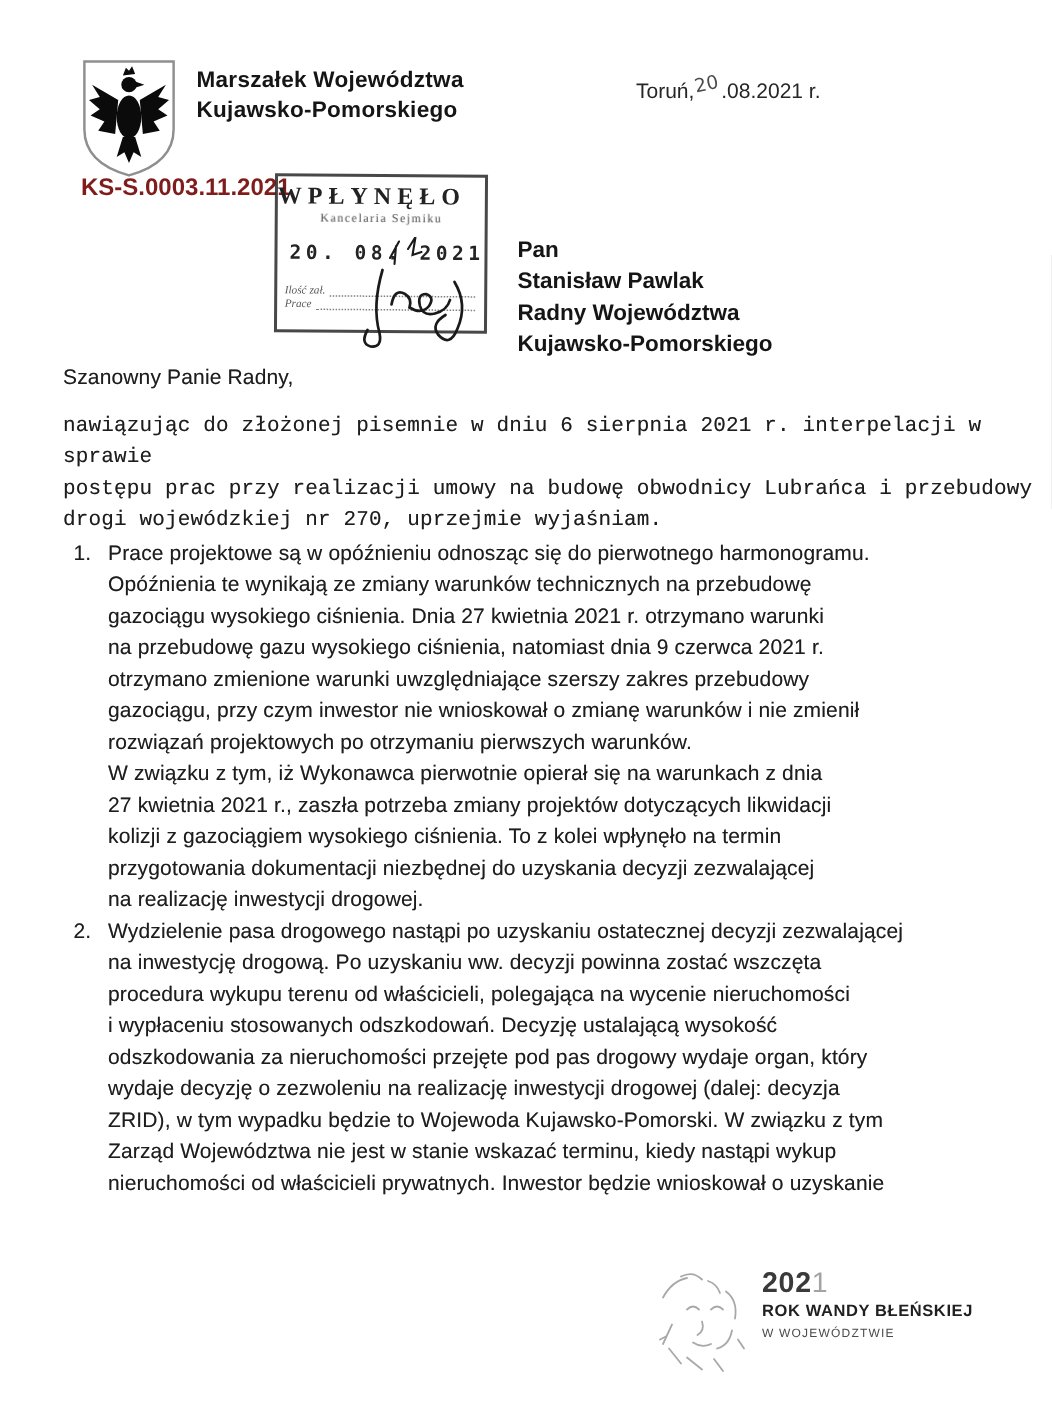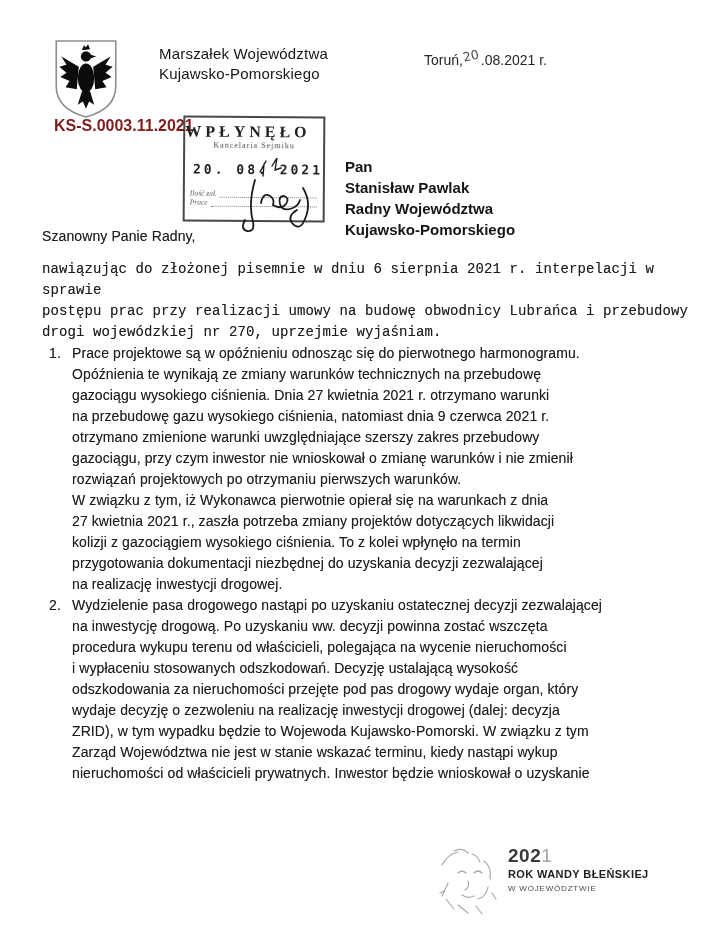--- a/index.html
+++ b/index.html
@@ -4,21 +4,21 @@
 <style>
   html,body{margin:0;padding:0;background:#e8e8e8;}
   .page{
     position:relative;width:701px;height:942px;background:#ffffff;
     font-family:"Liberation Sans",sans-serif;color:#1f1f1f;overflow:hidden;
     margin:0 auto;
   }
   
   .coat{position:absolute;left:53px;top:39px;width:66px;height:80px;}
   .org{position:absolute;left:131px;top:44px;}
-  .org-name{font-weight:400;font-size:15px;line-height:20px;color:#151515;letter-spacing:.2px;margin-left:28px;}
+  .org-name{font-weight:700;font-size:15px;line-height:20px;color:#151515;letter-spacing:.2px;}
   .signer{margin-top:5px;font-size:13px;color:#8f8f8f;letter-spacing:1.2px;filter:blur(.3px);}
   .dateline{position:absolute;left:424px;top:52px;font-size:14px;color:#262626;}
   .hand-day{display:inline-block;transform:rotate(-12deg) translateY(-5px);font-family:"DejaVu Sans",sans-serif;
     font-size:12.5px;color:#4a4a4a;margin:0 1px;}
   .ref{position:absolute;left:54px;top:117px;font-weight:700;font-size:16px;color:#7f1d1d;}
   
   .stamp{
     position:absolute;left:183px;top:116px;width:138px;height:102px;
     border:2px solid rgba(40,40,40,.85);transform:rotate(.4deg);
     font-family:"Liberation Serif",serif;color:#2a2a2a;
@@ -28,21 +28,21 @@
   .stamp-date{text-align:right;margin-top:12px;font-size:13px;font-weight:700;letter-spacing:3px;
     font-family:"DejaVu Sans Mono",monospace;color:#242424;}
   .stamp-row{display:flex;align-items:flex-end;font-size:7.5px;font-style:italic;color:#5a5a5a;margin:0 6px 0 5px;justify-content:flex-end;}
   .stamp-row.first{margin-top:12px;}
   .dots{flex:1;border-bottom:1px dotted #808080;margin-left:3px;height:7px;}
   .signature-svg{position:absolute;left:224px;top:158px;width:122px;height:82px;}
   
   .recipient{position:absolute;left:345px;top:156px;font-weight:700;font-size:15px;line-height:21px;color:#151515;
     white-space:pre-line;}
   
-  .body{position:absolute;left:42px;top:226px;width:648px;font-size:14px;line-height:21px;
+  .body{position:absolute;left:42px;top:241px;width:648px;font-size:14px;line-height:21px;
     letter-spacing:.1px;color:#1d1d1d;text-shadow:0 0 .35px rgba(25,25,25,.45);}
   .lines{white-space:pre-line;}
   .salutation{margin-bottom:0;}
   .intro{margin-top:12px;font-family:Liberation Mono, monospace;}
   .heading{margin-top:17px;margin-bottom:3px;}
   .list-item{display:flex;}
   .num{flex:none;width:30px;padding-left:7px;box-sizing:border-box;}
   .item-text{flex:1;}
   
   .portrait{position:absolute;left:428px;top:843px;width:82px;height:72px;opacity:.85;}

